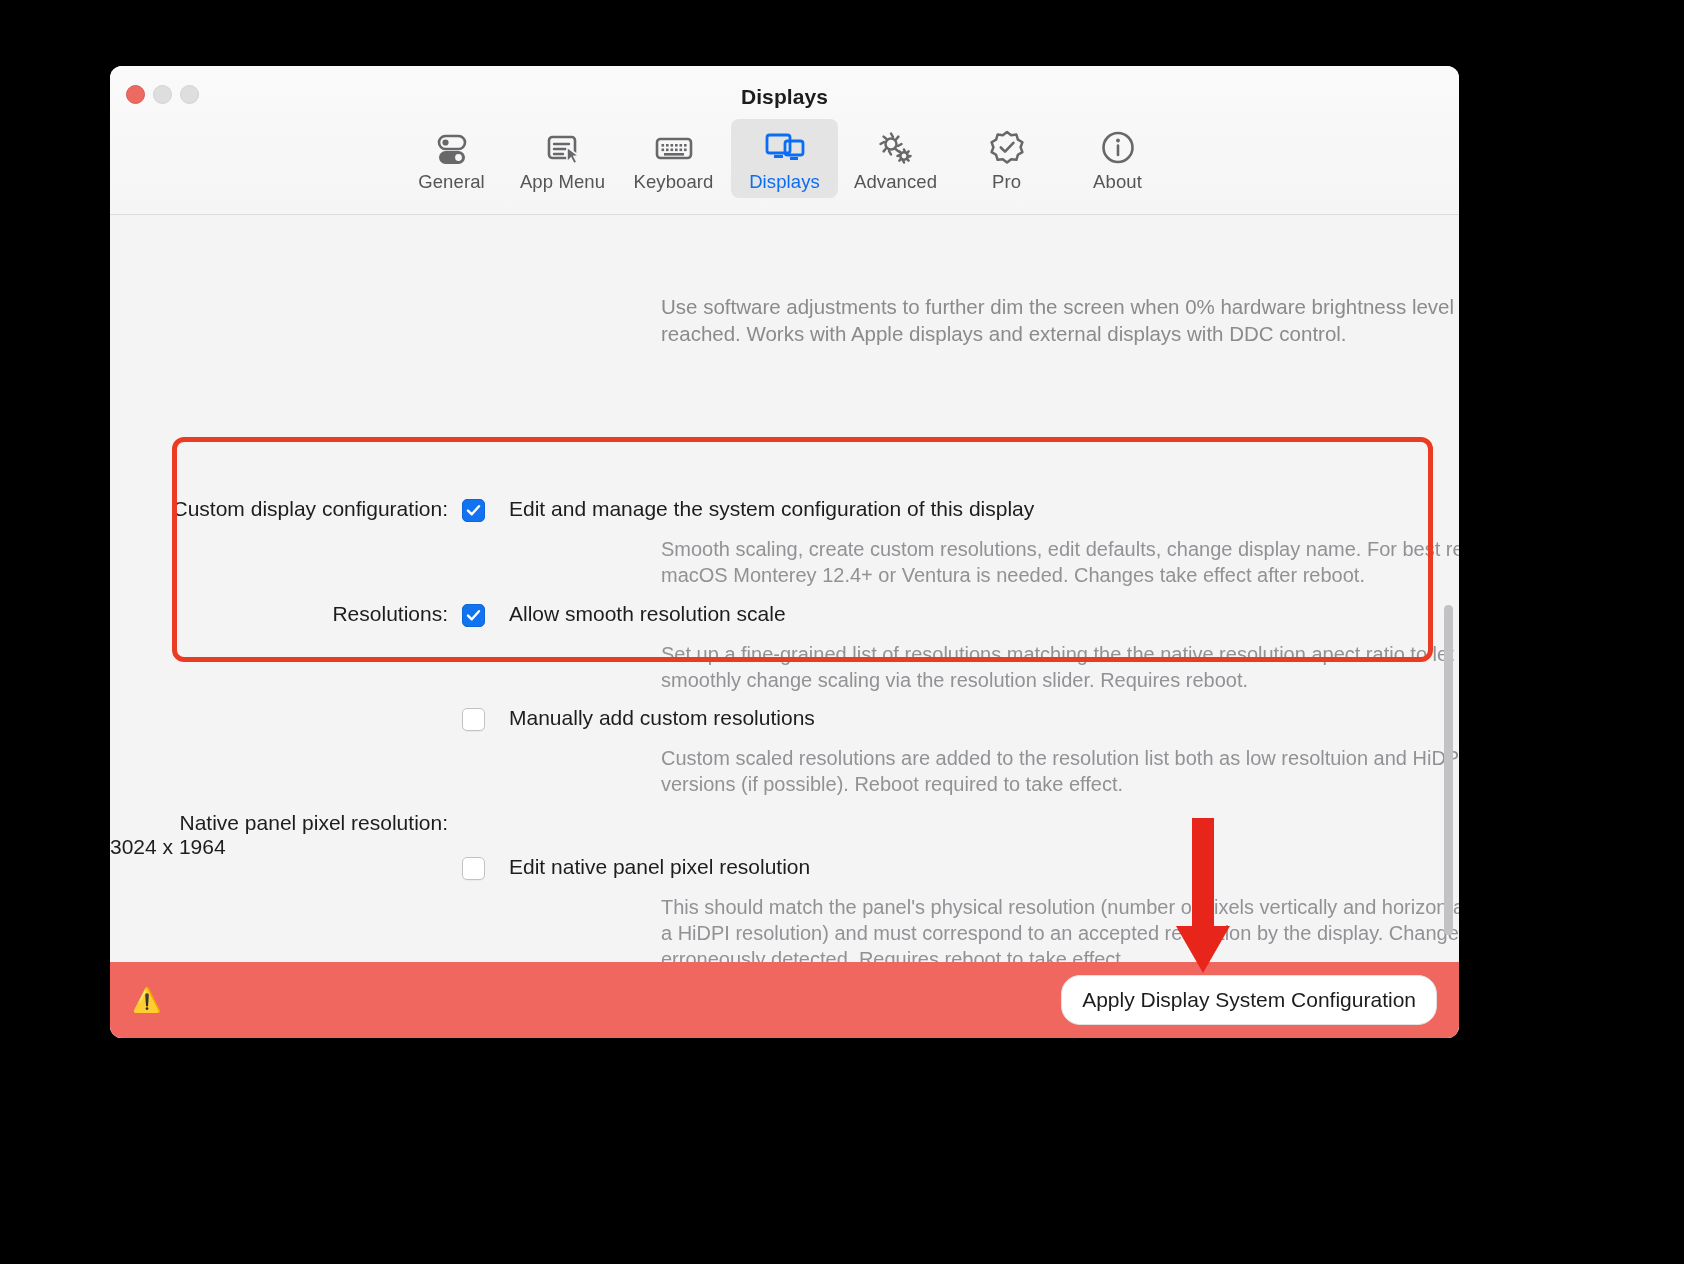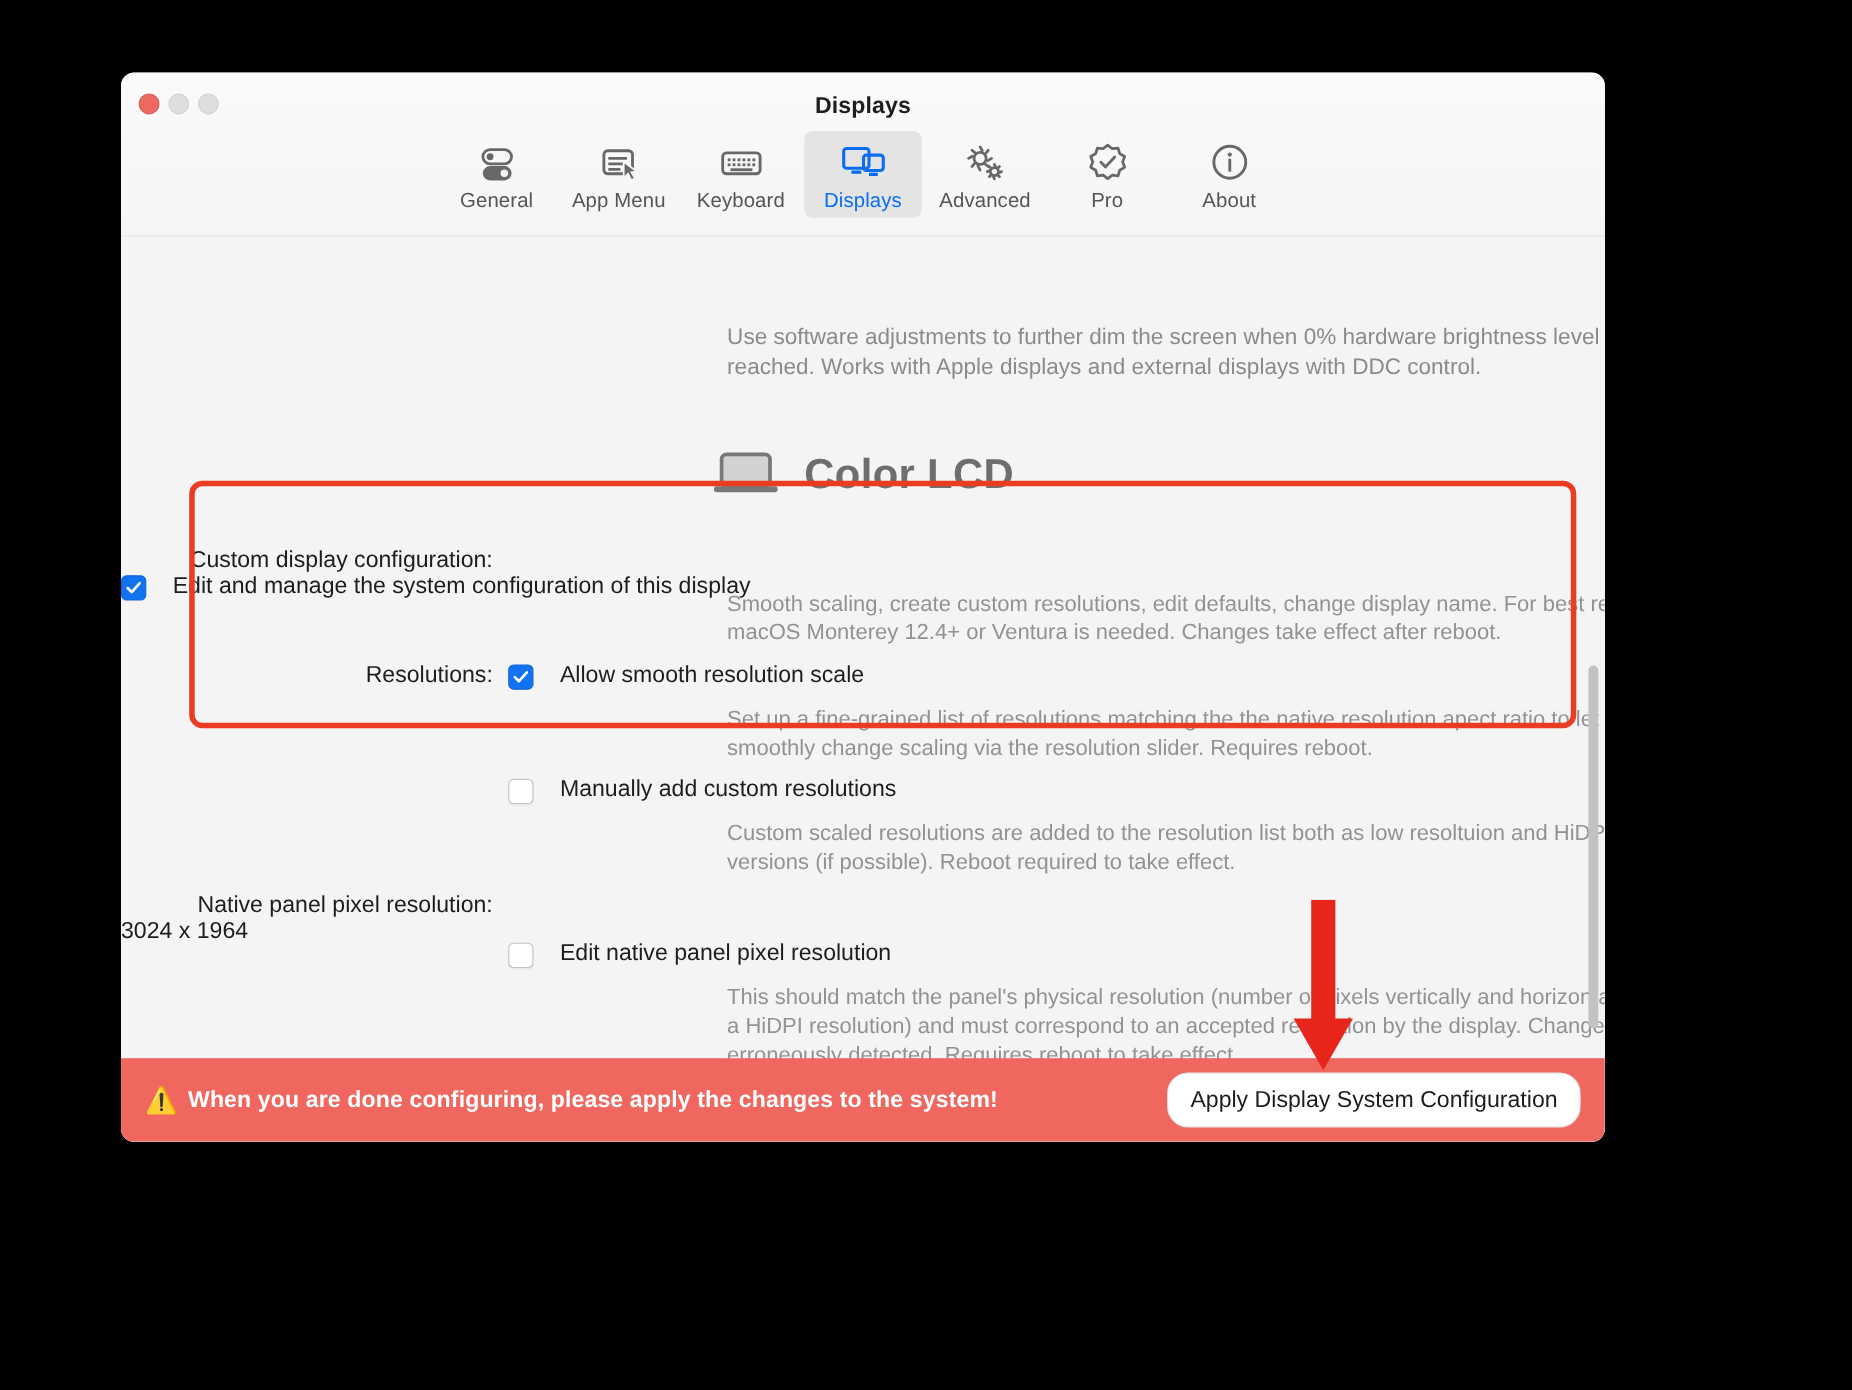--- a/index.html
+++ b/index.html
@@ -277,31 +277,22 @@
         </div>
 
       </div>
     </div>
 
     <div class="content">
       <div class="scrollarea">
 
         <div class="intro">Use software adjustments to further dim the screen when 0% hardware brightness level was reached. Works with Apple displays and external displays with DDC control.</div>
 
-        <div class="display-head">
-          <span>
-            <svg width="62" height="44" viewBox="0 0 62 44">
-              <rect x="9" y="5" width="44" height="29" rx="4.5" fill="#d2d2d4" stroke="#78787a" stroke-width="3.4"></rect>
-              <rect x="2" y="34" width="58" height="5.5" rx="2.7" fill="#78787a"></rect>
-            </svg>
-          </span>
-          <span class="name">Color LCD</span>
-        </div>
-
-        <div class="row" style="left:0; top:282px;flex-direction:column;">
+
+        <div class="row" style="left:0; top:282px;">
           <div class="rowlabel">Custom display configuration:</div>
           <div class="rowfield">
             <div class="checkbox on">
               <svg width="15" height="15" viewBox="0 0 15 15">
                 <path d="M2 7.6 L5.8 11.3 L13 3.2" fill="none" stroke="#ffffff" stroke-width="2.4" stroke-linecap="round" stroke-linejoin="round"></path>
               </svg>
             </div>
             <span class="cbtext">Edit and manage the system configuration of this display</span>
           </div>
         </div>
@@ -360,21 +351,20 @@
           </div>
         </div>
 
         <div class="highlight-box"></div>
 
         <div class="scrollbar"></div>
       </div>
 
       <div class="banner">
         <span class="warn">⚠️</span>
-        <span class="btext">When you are done configuring, please apply the changes to the system!</span>
         <button class="apply-btn">Apply Display System Configuration</button>
       </div>
     </div>
   </div>
 
   <div class="red-arrow">
     <svg width="62" height="160" viewBox="0 0 62 160">
       <polygon points="20,0 42,0 42,108 58,108 31,155 4,108 20,108" fill="#e8251a"></polygon>
     </svg>
   </div>

